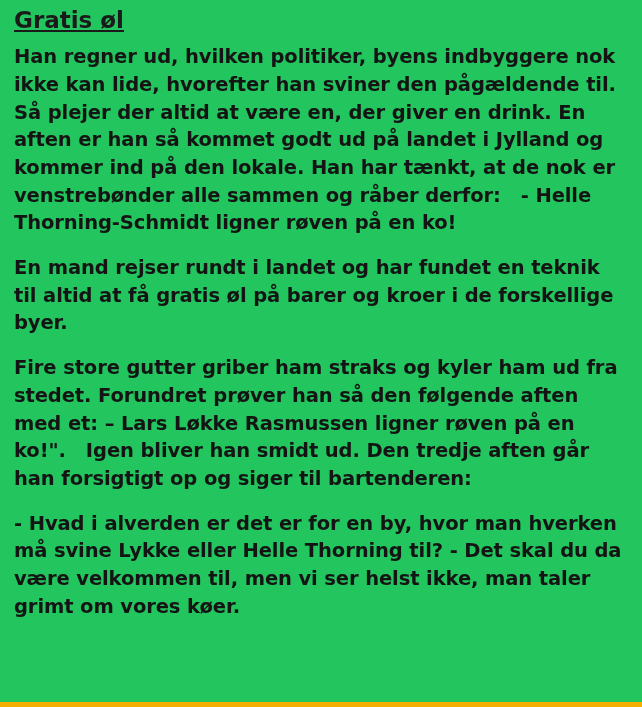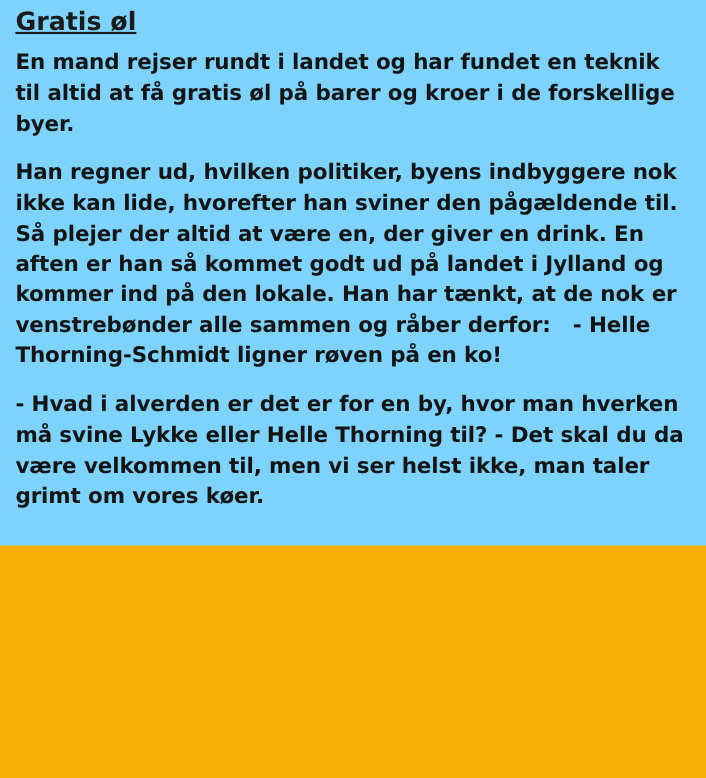--- a/index.html
+++ b/index.html
@@ -9,23 +9,23 @@
   body {
     width: 642px;
     height: 707px;
     background: #F5AF02;
     font-family: "DejaVu Sans", sans-serif;
     overflow: hidden;
   }
   .page {
     box-sizing: border-box;
     width: 642px;
-    height: 496px;
+    height: 702px;
     padding: 8px 14px 0 14px;
-    background: #7dd3fc;
+    background: #22c55e;
   }
   .title {
     font-size: 23px;
     font-weight: bold;
     color: #1a1a1a;
     text-decoration: underline;
     letter-spacing: 0px;
     line-height: 1.1;
     margin: 0 0 10px 0;
     display: inline-block;
@@ -41,16 +41,17 @@
   }
   .para:last-child {
     margin-bottom: 16px;
   }
 </style>
 </head>
 <body>
 
 <div class="page">
   <div class="title">Gratis øl</div>
+  <p class="para">Han regner ud, hvilken politiker, byens indbyggere nok ikke kan lide, hvorefter han sviner den pågældende til. Så plejer der altid at være en, der giver en drink. En aften er han så kommet godt ud på landet i Jylland og kommer ind på den lokale. Han har tænkt, at de nok er venstrebønder alle sammen og råber derfor:   - Helle Thorning-Schmidt ligner røven på en ko!</p>
   <p class="para">En mand rejser rundt i landet og har fundet en teknik til altid at få gratis øl på barer og kroer i de forskellige byer.</p>
-  <p class="para">Han regner ud, hvilken politiker, byens indbyggere nok ikke kan lide, hvorefter han sviner den pågældende til. Så plejer der altid at være en, der giver en drink. En aften er han så kommet godt ud på landet i Jylland og kommer ind på den lokale. Han har tænkt, at de nok er venstrebønder alle sammen og råber derfor:   - Helle Thorning-Schmidt ligner røven på en ko!</p>
+  <p class="para">Fire store gutter griber ham straks og kyler ham ud fra stedet. Forundret prøver han så den følgende aften med et: – Lars Løkke Rasmussen ligner røven på en ko!".   Igen bliver han smidt ud. Den tredje aften går han forsigtigt op og siger til bartenderen:</p>
   <p class="para">- Hvad i alverden er det er for en by, hvor man hverken må svine Lykke eller Helle Thorning til? - Det skal du da være velkommen til, men vi ser helst ikke, man taler grimt om vores køer.</p>
 </div>
 
 </body></html>

